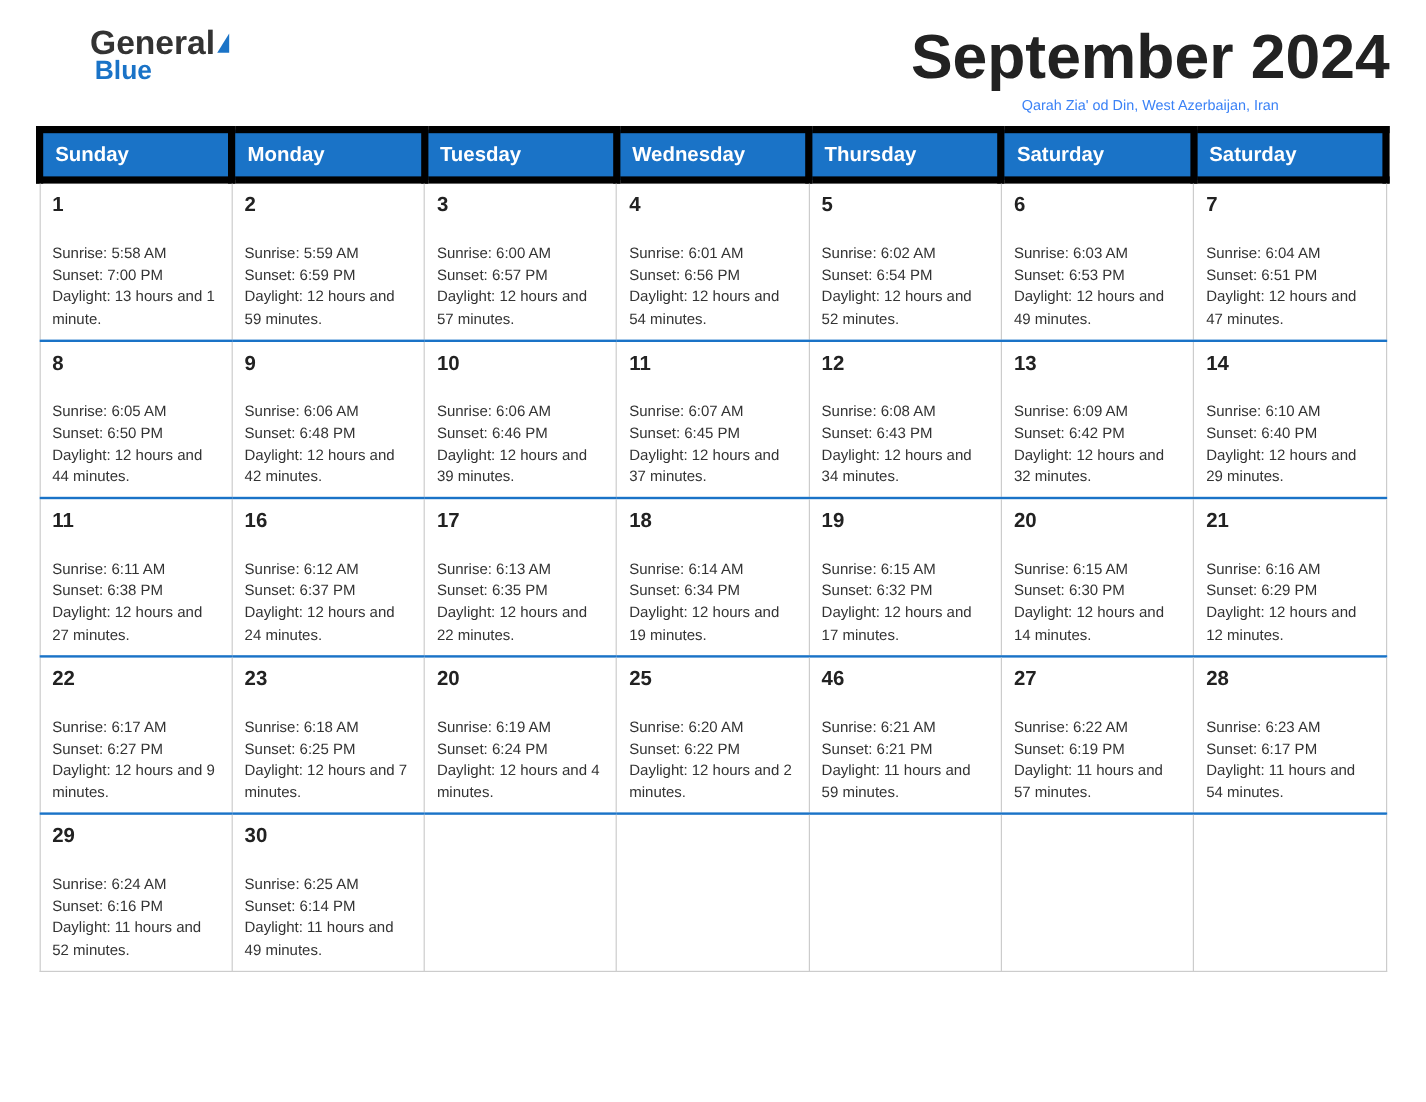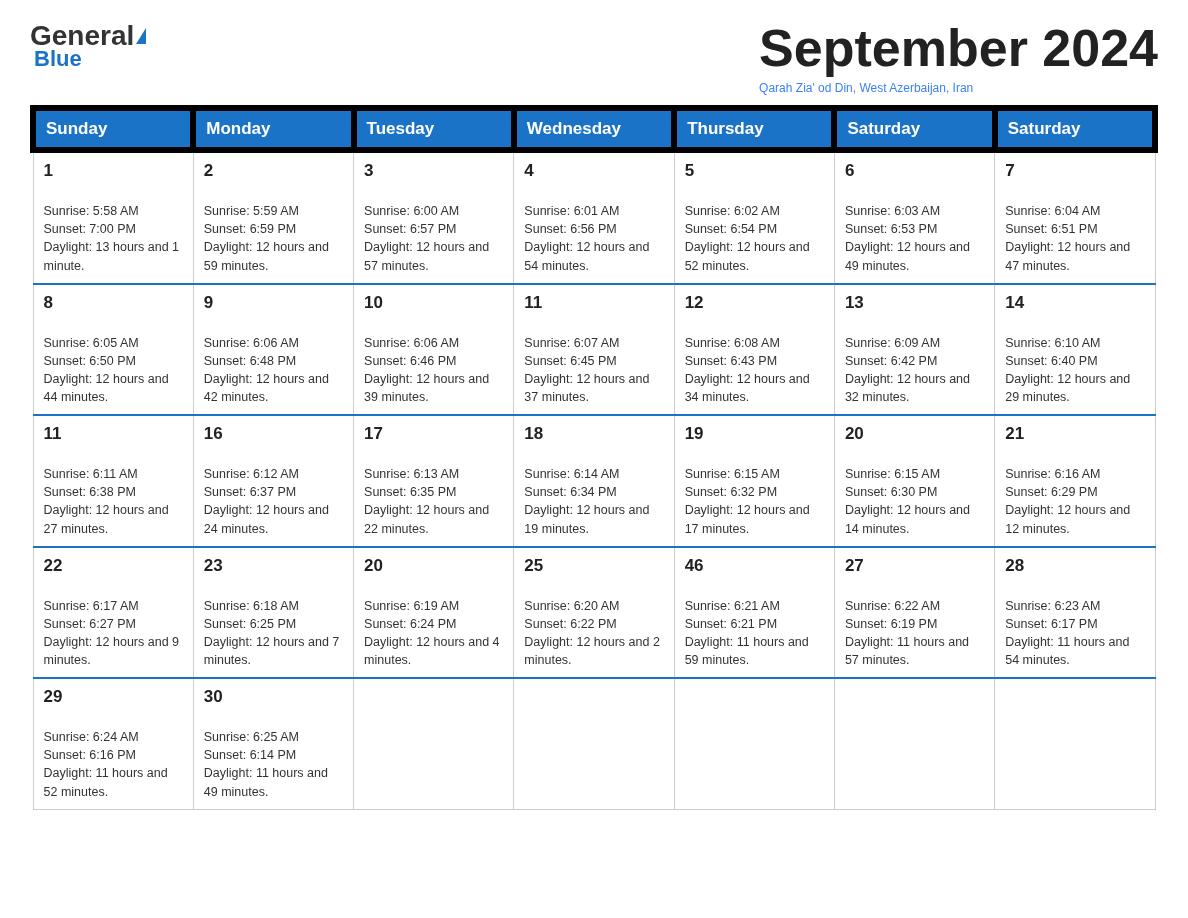--- a/index.html
+++ b/index.html
@@ -8,20 +8,21 @@
       background: #fff;
       width: 1188px;
       min-height: 918px;
       padding: 20px 30px;
     }
     .header {
       display: flex;
       justify-content: space-between;
       align-items: flex-start;
       margin-bottom: 10px;
+      margin-left: 45px;
     }
     .logo {
       display: flex;
       flex-direction: column;
       align-items: flex-start;
     }
     .logo-text {
       font-size: 28px;
       font-weight: bold;
       color: #333;
@@ -36,21 +37,21 @@
       vertical-align: middle;
     }
     .logo-blue {
       color: #1a73c7;
       font-size: 22px;
       font-weight: bold;
       margin-top: -6px;
       margin-left: 4px;
     }
     .title-area {
-      text-align: left;
+      text-align: center;
     }
     .month-title {
       font-size: 52px;
       font-weight: bold;
       color: #222;
       line-height: 1.1;
     }
     .subtitle {
       font-size: 12px;
       color: #3b82f6;

